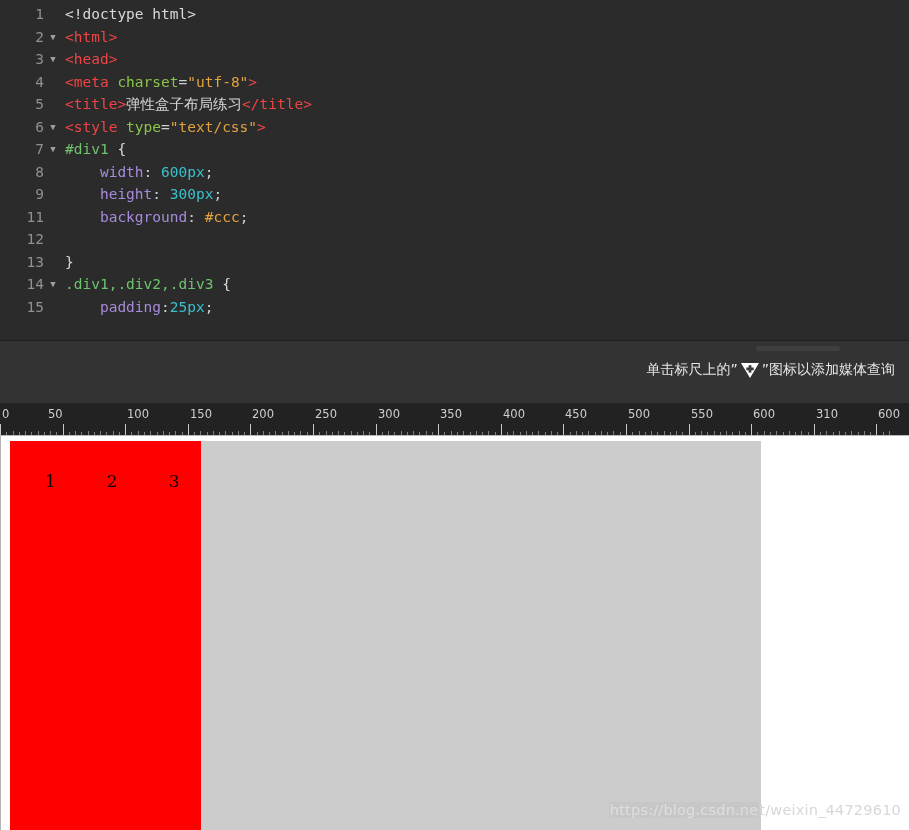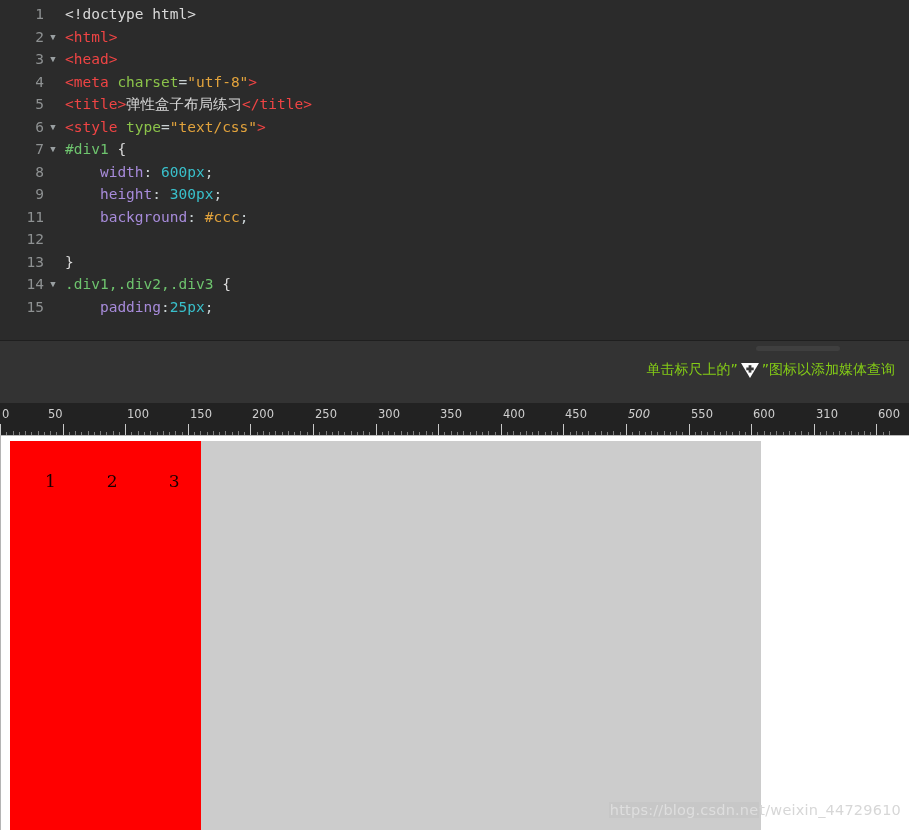--- a/index.html
+++ b/index.html
@@ -93,21 +93,21 @@
     height: 5px;
     background: #3f3f3f;
     border-radius: 3px;
   }
   .mq-hint {
     position: absolute;
     right: 14px;
     top: 20px;
     display: flex;
     align-items: center;
-    color: #84cc16;
+    color: #e5e5e5;
     font-family: "DejaVu Sans", sans-serif;
     font-size: 14px;
     white-space: nowrap;
   }
   .mq-icon {
     display: inline-block;
     position: relative;
     width: 22px;
     height: 18px;
     margin: 0 1px;
@@ -402,21 +402,21 @@
   <div class="rlabel" style="left: 0px;">0</div>
       <div class="rlabel" style="left: 46px;">50</div>
       <div class="rlabel" style="left: 125px;">100</div>
       <div class="rlabel" style="left: 188px;">150</div>
       <div class="rlabel" style="left: 250px;">200</div>
       <div class="rlabel" style="left: 313px;">250</div>
       <div class="rlabel" style="left: 376px;">300</div>
       <div class="rlabel" style="left: 438px;">350</div>
       <div class="rlabel" style="left: 501px;">400</div>
       <div class="rlabel" style="left: 563px;">450</div>
-      <div class="rlabel" style="left: 626px; font-style: italic;">500</div>
+      <div class="rlabel" style="left: 626px;">500</div>
       <div class="rlabel" style="left: 689px;">550</div>
       <div class="rlabel" style="left: 751px;">600</div>
       <div class="rlabel" style="left: 814px;">310</div>
       <div class="rlabel" style="left: 876px;">600</div>
     </div>
 
   <div class="preview">
     <div class="page-edge-left"></div>
 
     <div class="flex-container">

